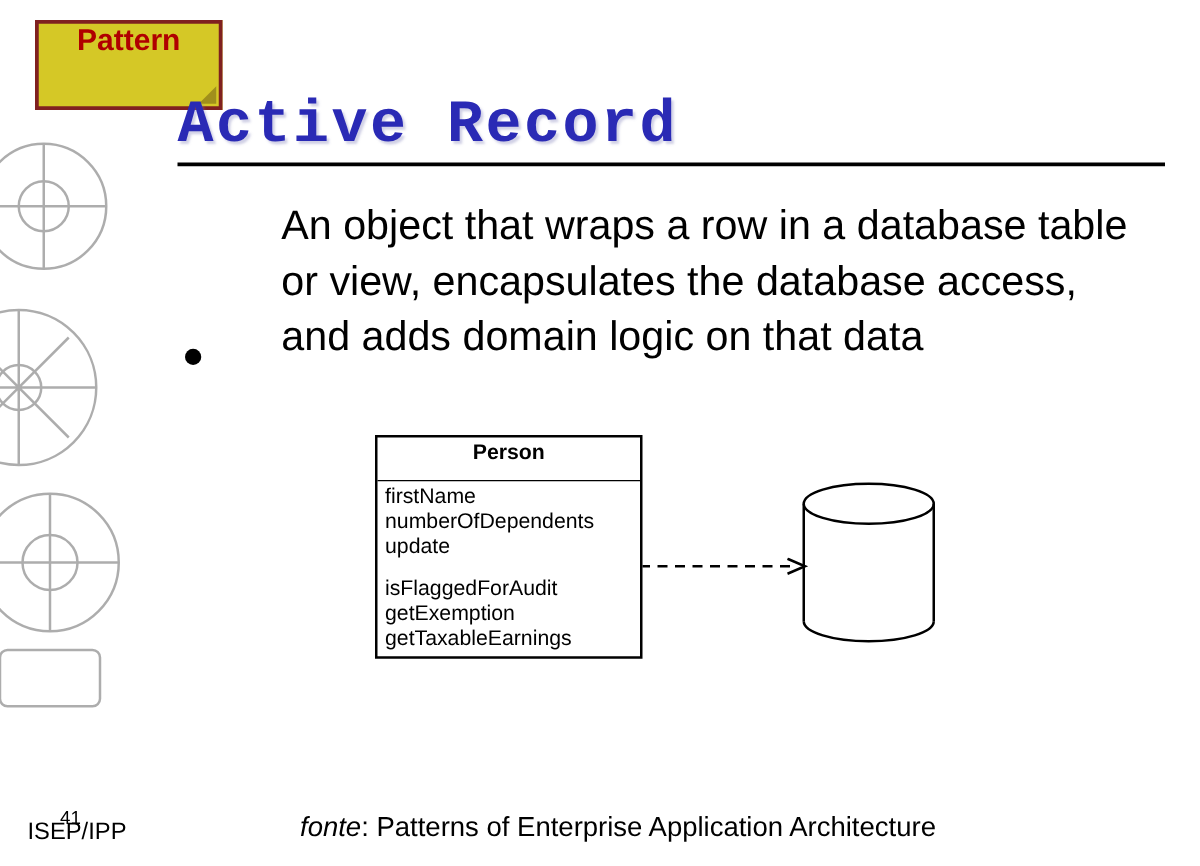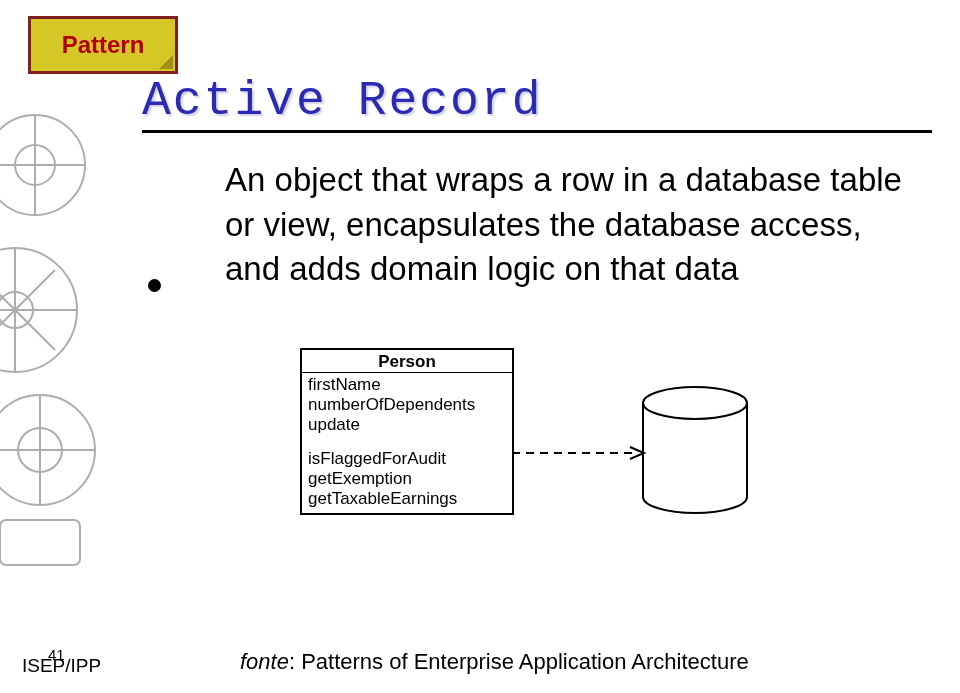--- a/index.html
+++ b/index.html
@@ -24,26 +24,25 @@
     opacity: 0.55;
     z-index: 0;
   }
 
   
   .pattern-box {
     position: absolute;
     left: 28px;
     top: 16px;
     width: 150px;
-    height: 58px;
+    height: 72px;
     background: #d5c826;
     border: 3px solid #802020;
     box-sizing: border-box;
     display: flex;
-    align-items: center;
     justify-content: center;
     z-index: 2;
   }
   .pattern-box .fold {
     position: absolute;
     right: 2px;
     bottom: 2px;
     width: 0; height: 0;
     border-left: 14px solid transparent;
     border-bottom: 14px solid #a08f1c;
@@ -53,21 +52,21 @@
     font-weight: bold;
     font-size: 24px;
   }
 
   
   .title {
     position: absolute;
     left: 142px;
     top: 74px;
     font-family: "Courier New", Courier, monospace;
-    font-weight: normal;
+    font-weight: bold;
     font-size: 48px;
     letter-spacing: 2px;
     color: #2a2ab5;
     text-shadow: 2px 2px 2px rgba(120,120,180,0.35);
     z-index: 2;
   }
   .title-underline {
     position: absolute;
     left: 142px;
     top: 130px;
@@ -112,21 +111,21 @@
     top: 348px;
     width: 210px;
     border: 2px solid #000;
     background: #fff;
     font-size: 17px;
     z-index: 2;
   }
   .uml-title {
     text-align: center;
     font-weight: bold;
-    padding: 2px 0 0 0;
+    padding: 2px 0 12px 0;
     border-bottom: 1.5px solid #000;
   }
   .uml-section {
     padding: 2px 6px 4px 6px;
   }
   .uml-sep { height: 14px; }
 
   
   .db-cyl {
     position: absolute;

